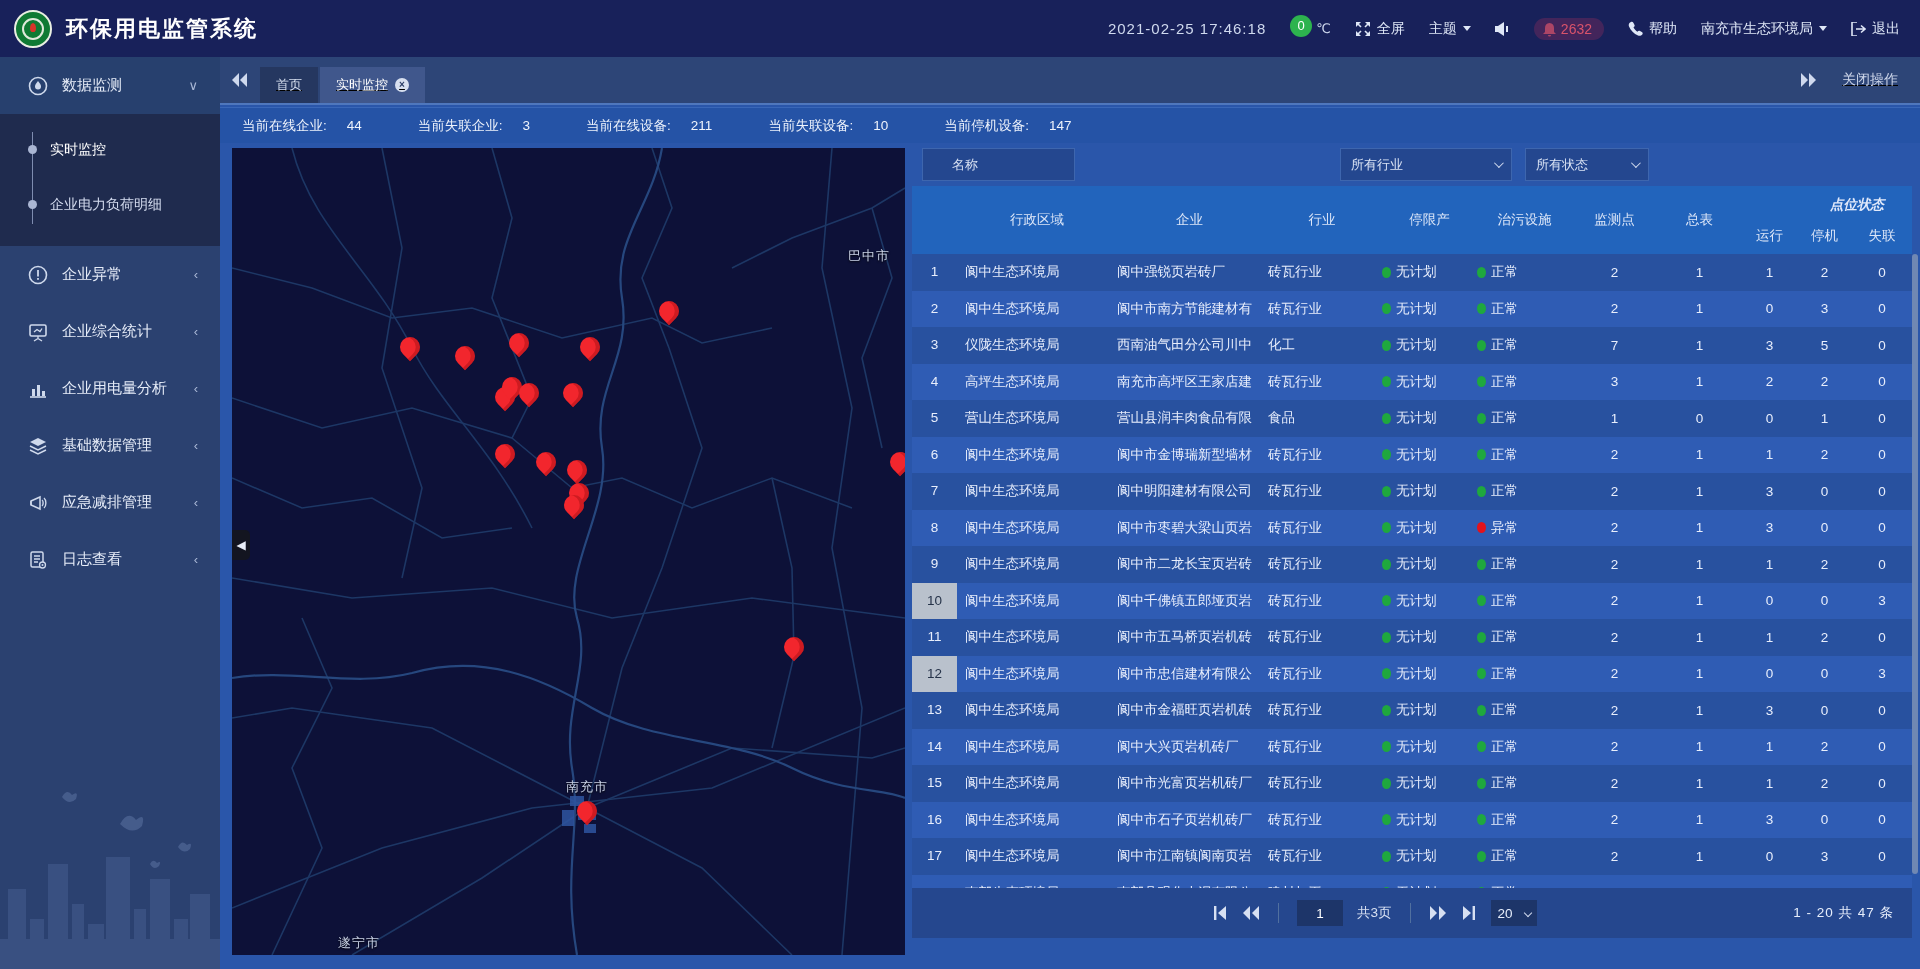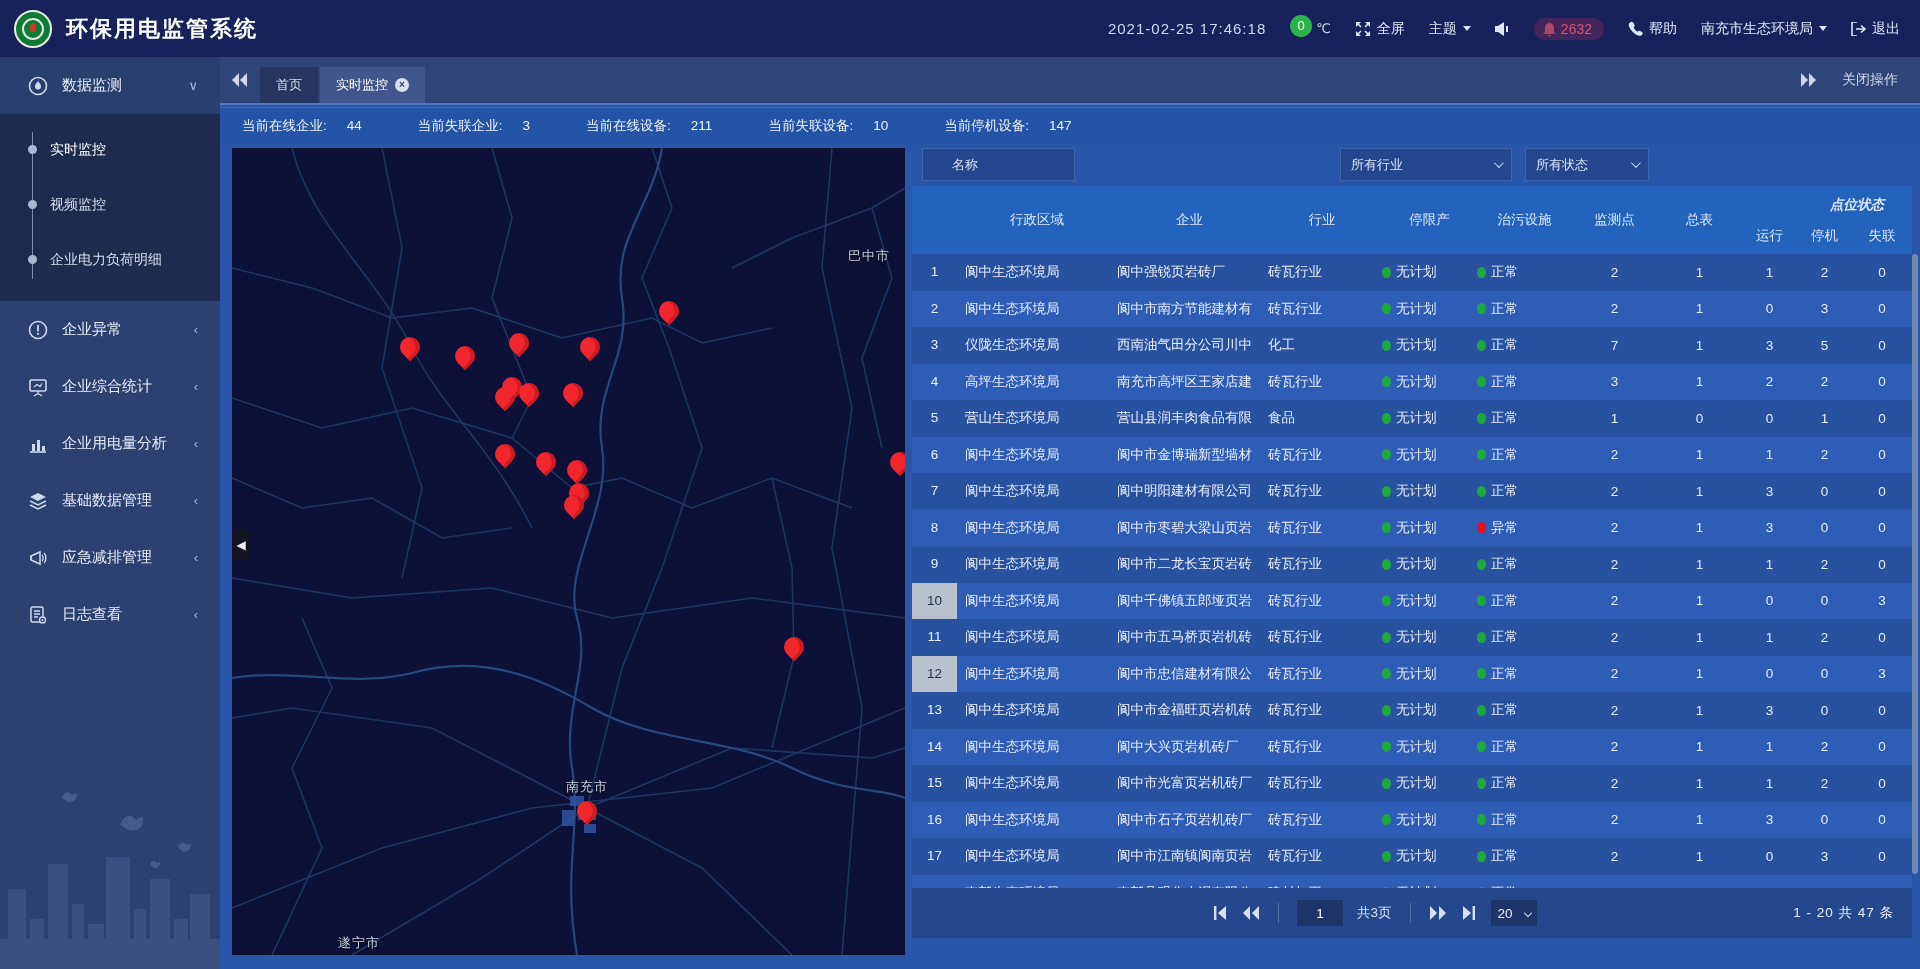--- a/index.html
+++ b/index.html
@@ -30,21 +30,21 @@
   .menu-parent .chev { position:absolute; right:22px; color:#aab8d6; font-size:13px; }
   .menu-parent.open { background:#27406e; }
   .submenu { background:#1f2b4e; position:relative; padding:8px 0 14px 0; }
   .submenu::before { content:""; position:absolute; left:32px; top:18px; bottom:22px; width:1px; background:#7e8cb0; }
   .submenu-item { height:55px; display:flex; align-items:center; color:#d4dcef; font-size:14px; cursor:pointer; padding-left:50px; position:relative; }
   .submenu-item::before { content:""; position:absolute; left:28px; width:9px; height:9px; border-radius:50%; background:#aab6d3; }
   .submenu-item.active { color:#ffffff; }
   .skyline { position:absolute; left:0; bottom:0; width:220px; height:200px; opacity:.55; }
 
   
-  .tabbar { position:absolute; left:220px; top:57px; right:0; height:48px; background:#2d4577; border-bottom:2px solid #4f77bd; display:flex; align-items:flex-end; z-index:10; }
+  .tabbar { position:absolute; left:220px; top:57px; right:0; height:48px; background:#2d4577; border-bottom:2px solid #4f77bd; display:flex; align-items:flex-end; z-index:10;text-decoration:underline; }
   .tab-nav-left { width:40px; height:46px; display:flex; align-items:center; justify-content:center; cursor:pointer; }
   .tab { height:36px; padding:0 16px; display:flex; align-items:center; gap:7px; font-size:13px; color:#d5deee; background:#253760; margin-right:2px; cursor:pointer; }
   .tab.active { background:#40578c; color:#ffffff; }
   .tab-close { width:14px; height:14px; border-radius:50%; background:#d7dfef; color:#2a3c66; font-size:10px; line-height:14px; text-align:center; font-weight:bold; }
   .tabbar-right { margin-left:auto; display:flex; align-items:center; gap:26px; padding-right:22px; height:46px; color:#cdd6ea; font-size:14px; }
 
   
   .statsbar { position:absolute; left:220px; top:107px; right:0; height:36px; background:#2553a6; border-top:1px solid #3a67b8; display:flex; align-items:center; gap:56px; padding-left:22px; color:#eef3fc; font-size:13.5px; z-index:9; }
   .stat b { font-weight:normal; margin-left:20px; }
 
@@ -167,21 +167,20 @@
     <div class="menu-parent open">
       <svg class="icon-svg" width="20" height="20" viewBox="0 0 20 20">
           <circle cx="10" cy="10" r="8.5" stroke="#cfd9ec" stroke-width="1.6" fill="none"></circle>
           <path d="M10,5 C12,7.5 13,8.8 13,10.5 a3,3 0 0 1 -6,0 C7,8.8 8,7.5 10,5 Z" fill="#cfd9ec"></path>
         </svg>
       <span class="mlabel">数据监测</span>
       <span class="chev">∨</span>
     </div>
     <div class="submenu">
       <div class="submenu-item active">实时监控</div>
-      <div class="submenu-item">视频监控</div>
       <div class="submenu-item">企业电力负荷明细</div>
     </div>
     <div class="menu-parent">
       <svg class="icon-svg" width="20" height="20" viewBox="0 0 20 20">
           <circle cx="10" cy="10" r="8.5" stroke="#cfd9ec" stroke-width="1.6" fill="none"></circle>
           <rect x="9.1" y="5" width="1.8" height="6.5" fill="#cfd9ec"></rect>
           <rect x="9.1" y="13" width="1.8" height="1.8" fill="#cfd9ec"></rect>
         </svg>
       <span class="mlabel">企业异常</span>
       <span class="chev">‹</span>

